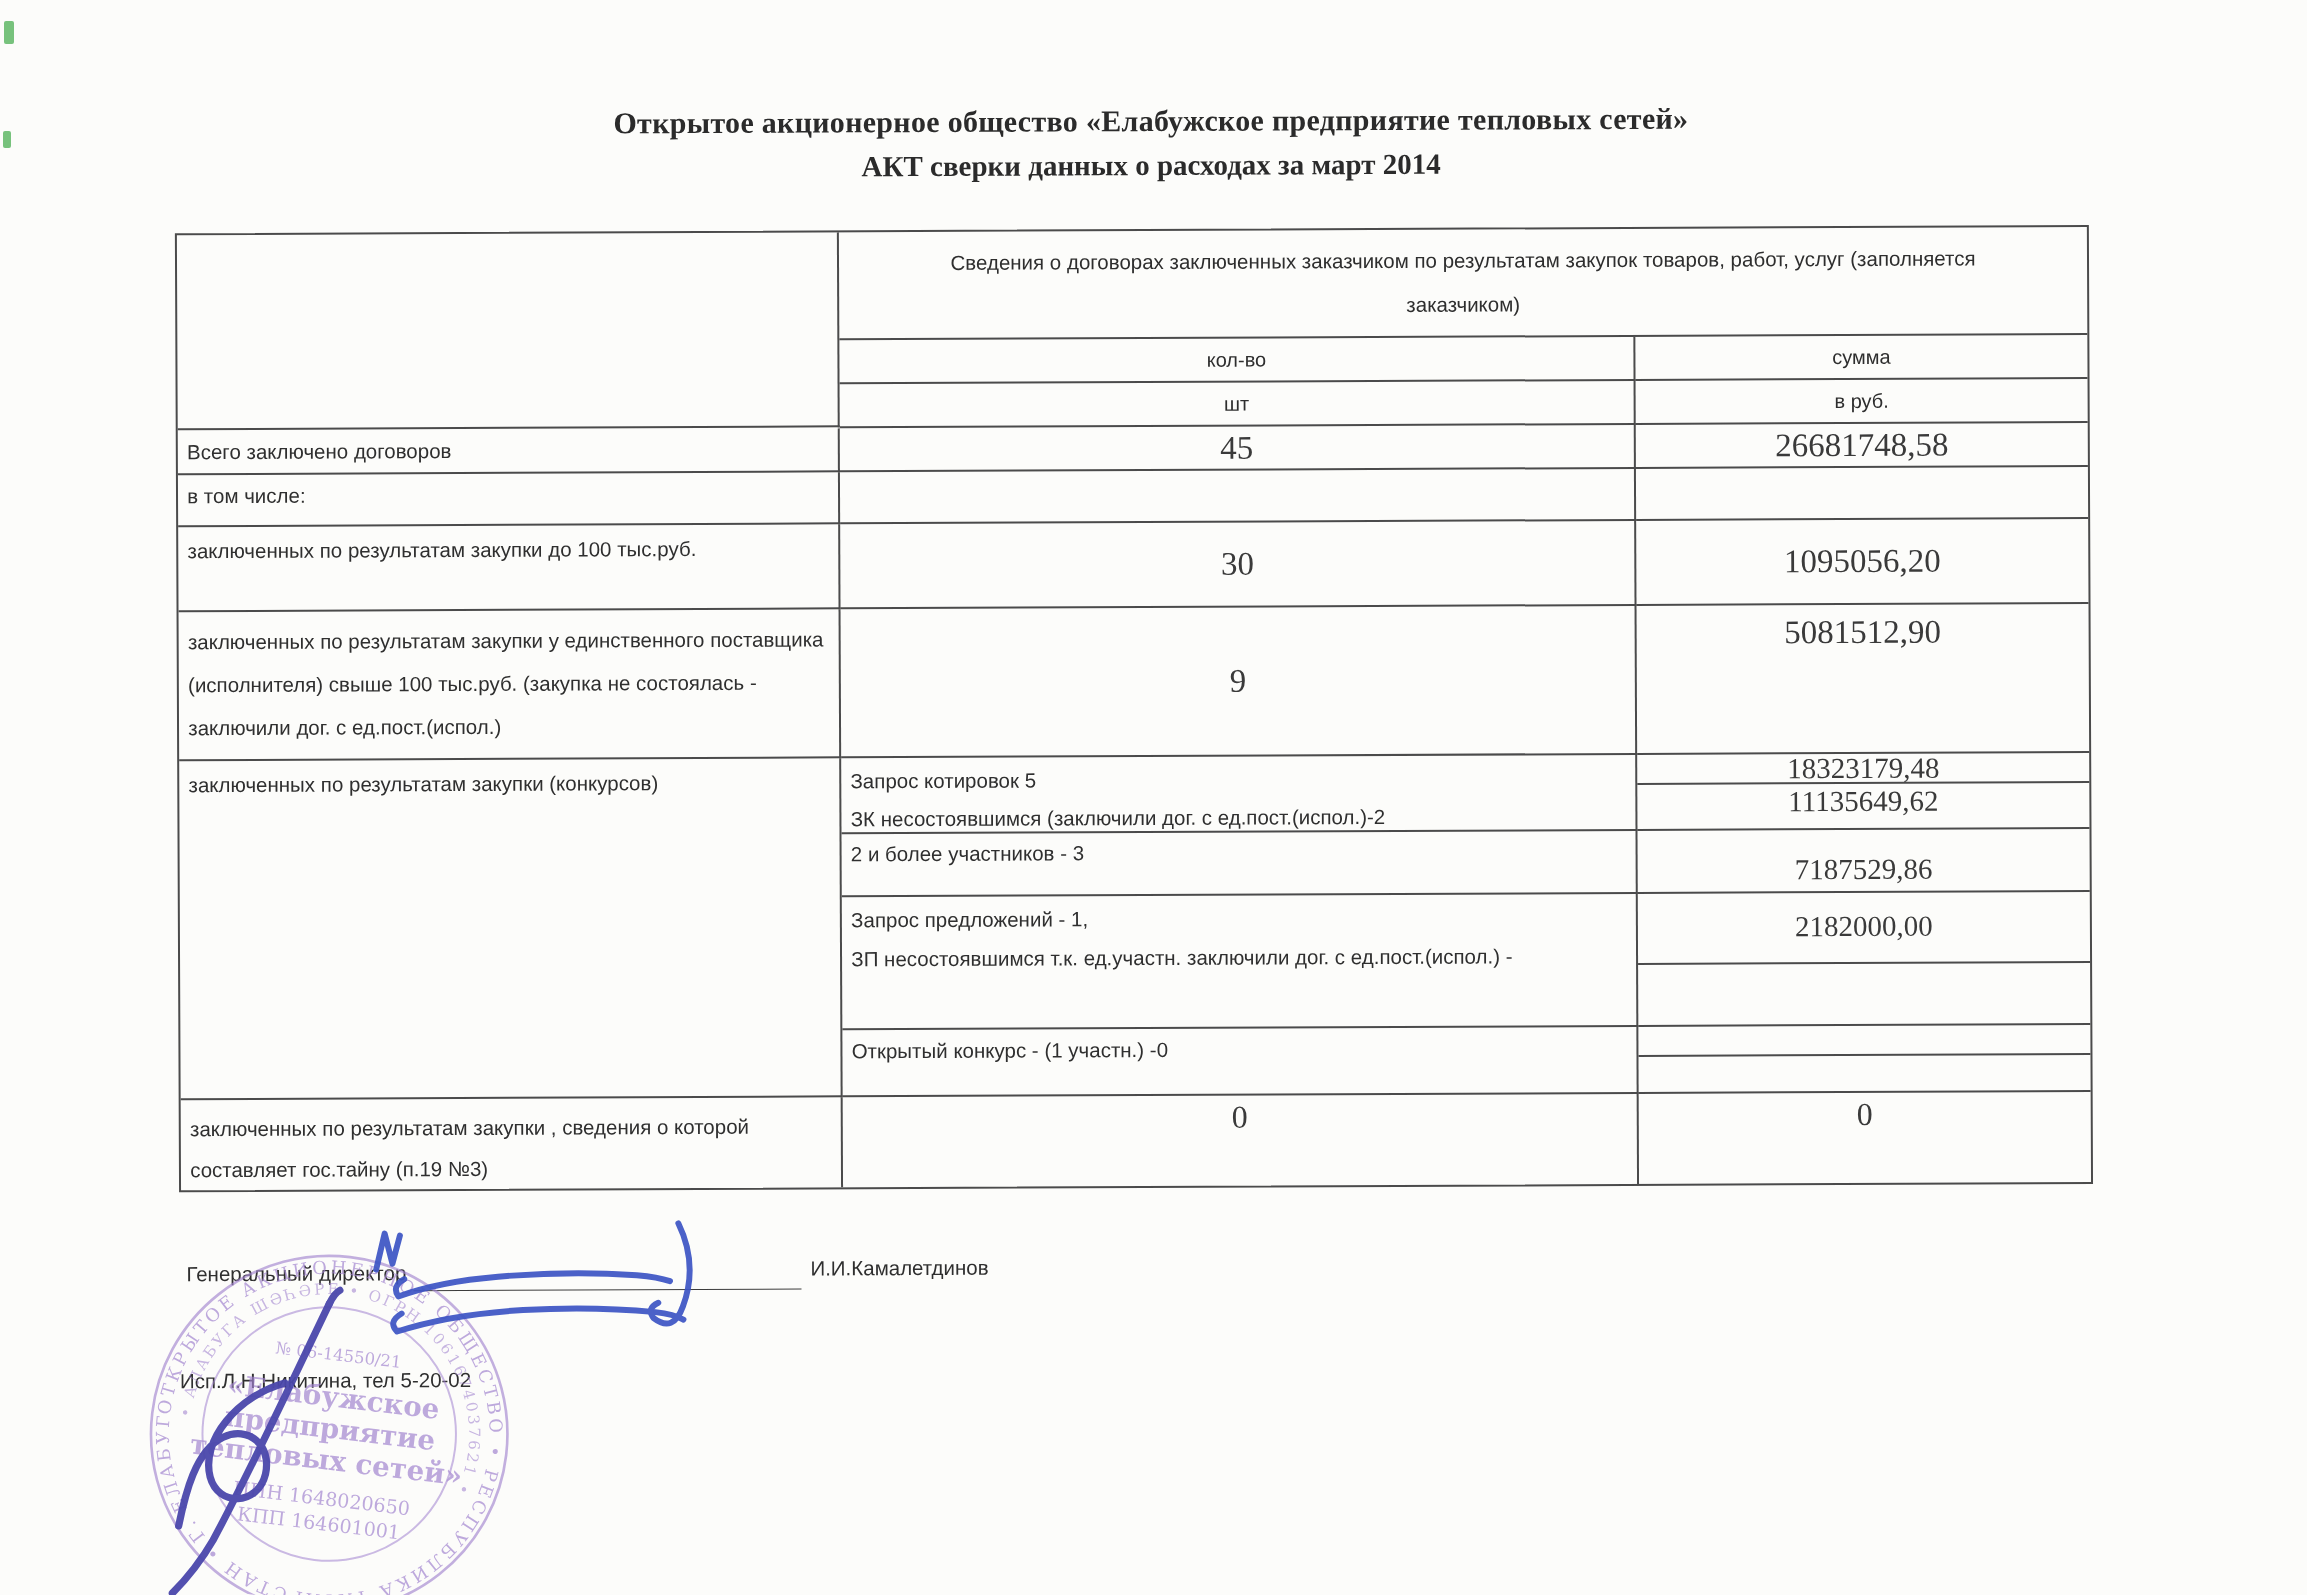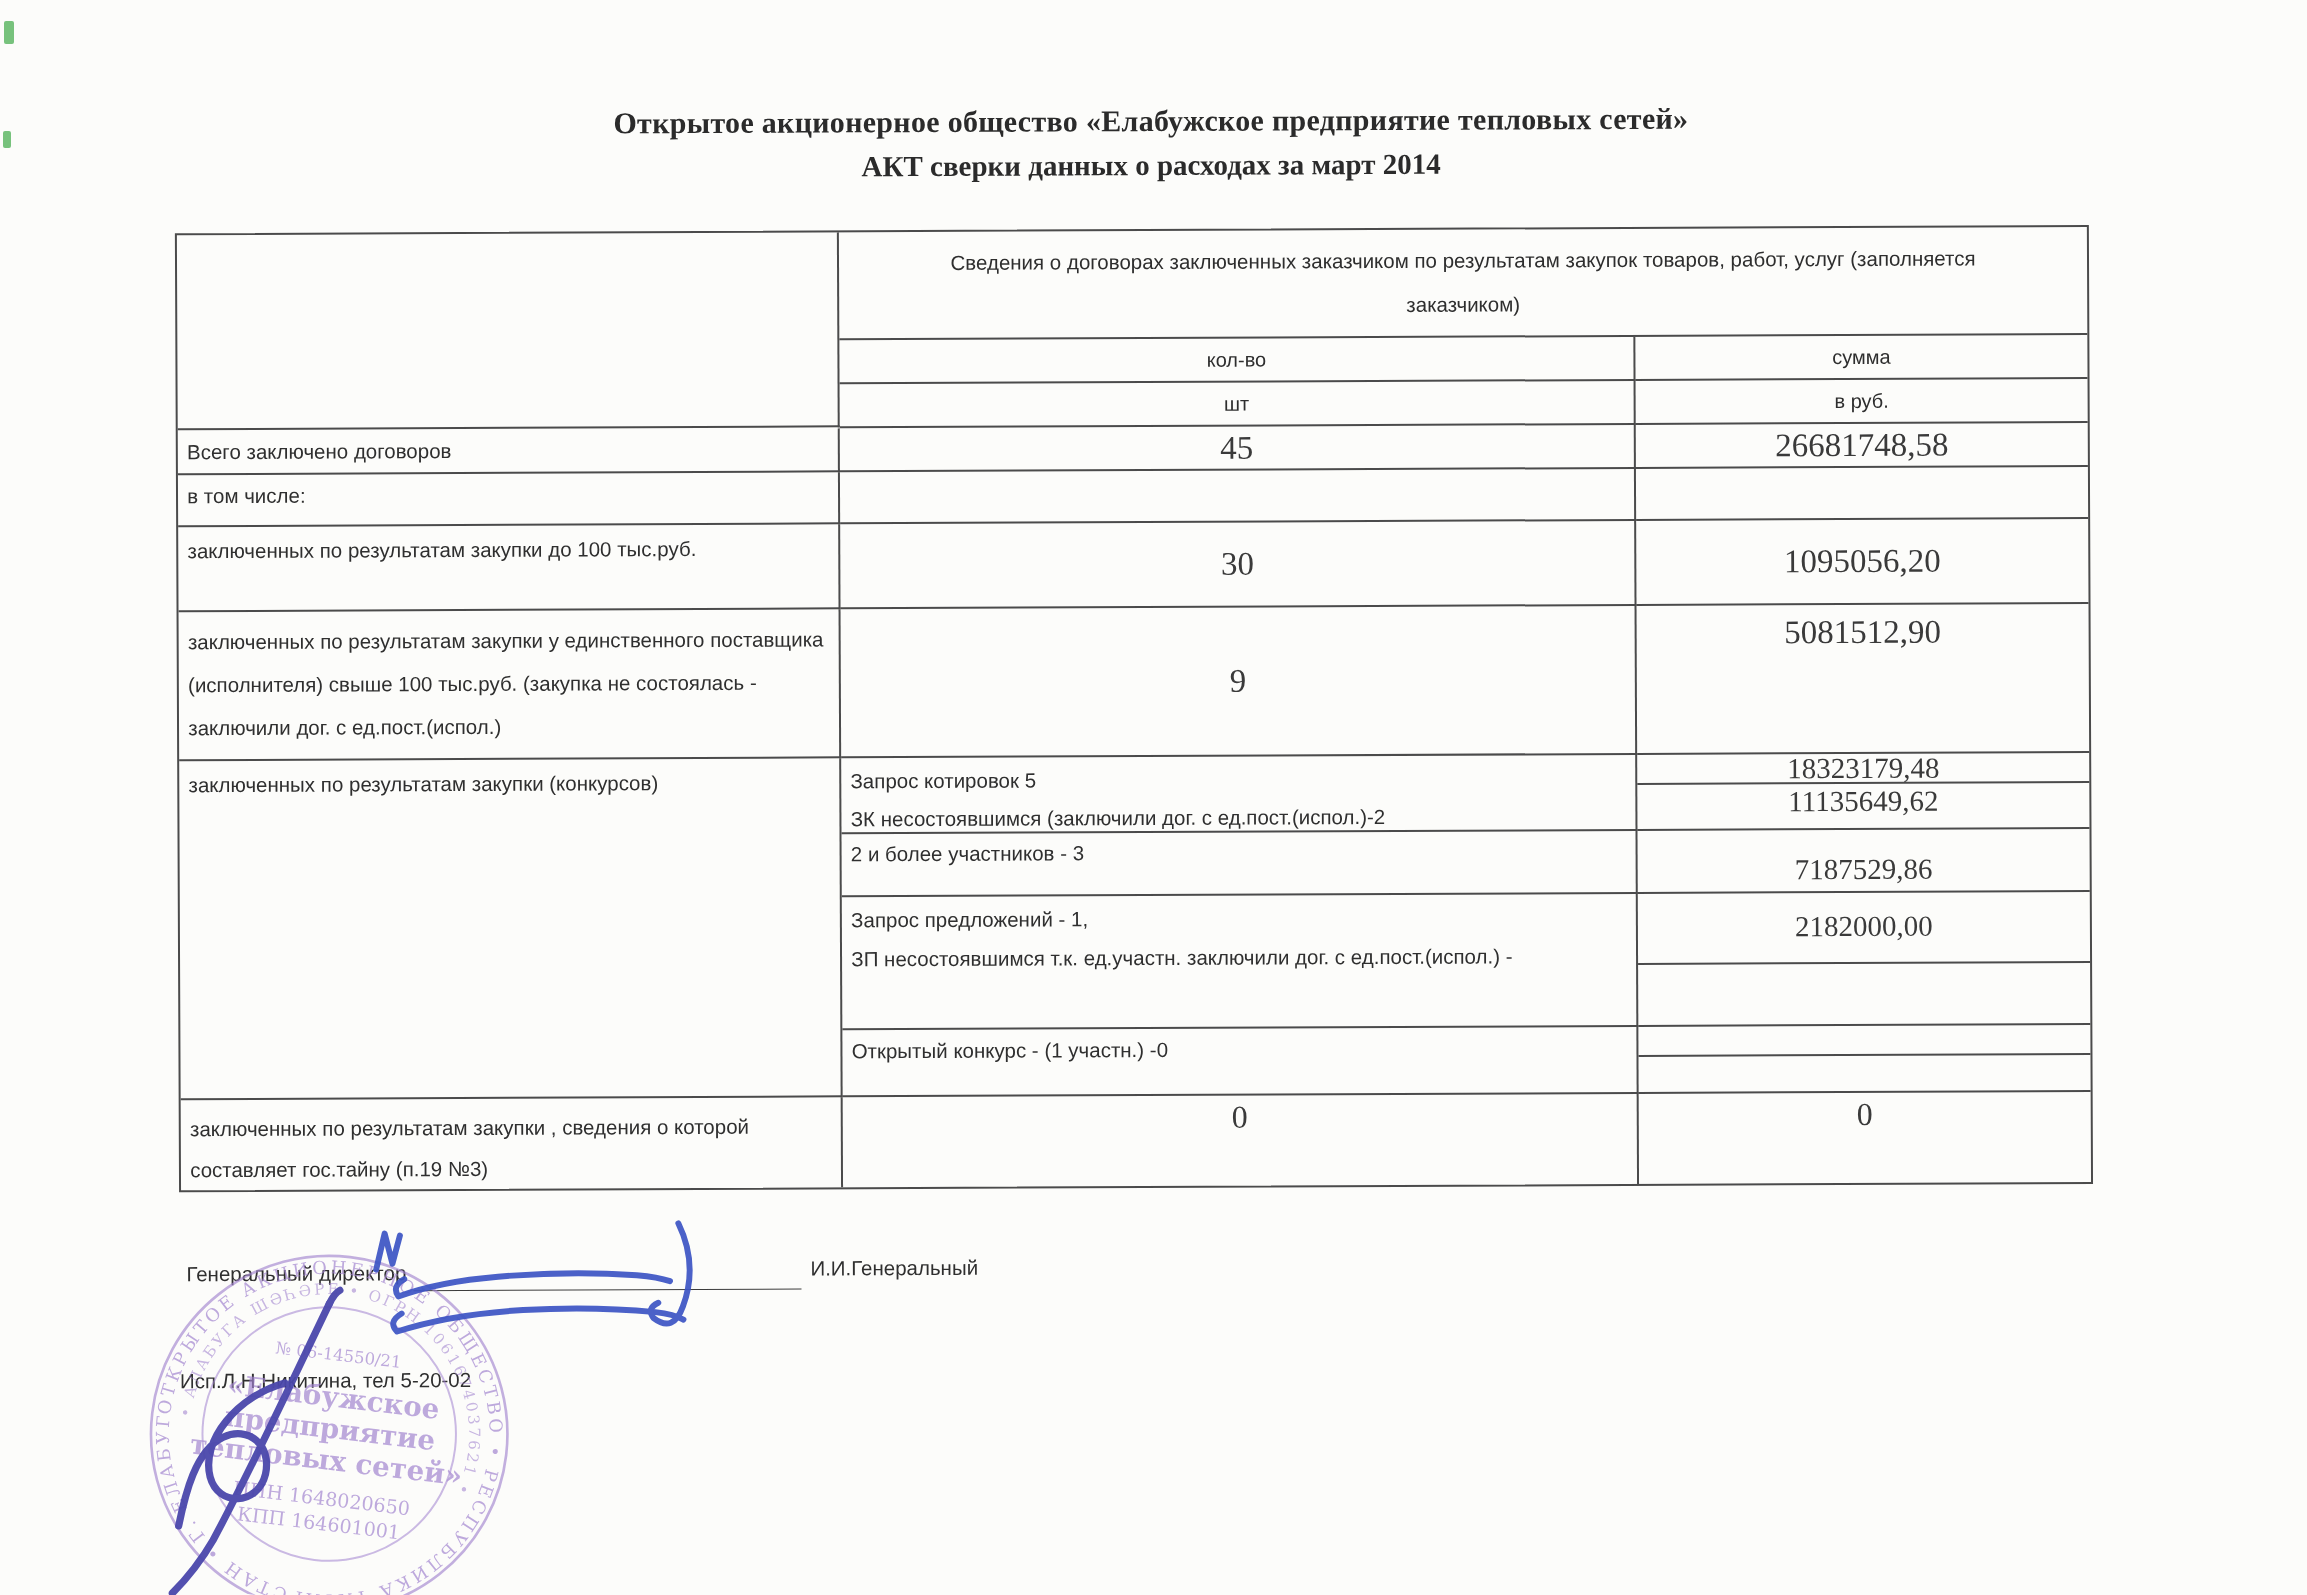--- a/index.html
+++ b/index.html
@@ -165,21 +165,21 @@
           <div class="lbl" style="line-height:2.0">заключенных по результатам закупки , сведения о которой составляет гос.тайну (п.19 №3)</div>
         </div>
         <div class="cell c2 noB num numtop" style="font-size:32px">0</div>
         <div class="cell c3 noB num numtop" style="font-size:32px">0</div>
       </div>
 
     </div>
 
     <div class="foot-label" style="left:184px;top:1258px">Генеральный директор</div>
     <div class="sig-line"></div>
-    <div class="foot-label" style="left:808px;top:1255px">И.И.Генеральный</div>
+    <div class="foot-label" style="left:808px;top:1255px">И.И.Камалетдинов</div>
     <div class="foot-label" style="left:177px;top:1365px">Исп.Л.Н.Никитина, тел 5-20-02</div>
 
     <svg class="svgabs" style="left:111px;top:1239px;transform:rotate(7deg);opacity:.85" width="433" height="360" viewBox="0 0 656 545">
       <defs>
         <path id="arcOut" d="M 328,290 m -243,0 a 243,243 0 1,1 486,0 a 243,243 0 1,1 -486,0"></path>
         <path id="arcIn" d="M 328,290 m -212,0 a 212,212 0 1,1 424,0 a 212,212 0 1,1 -424,0"></path>
       </defs>
       <g fill="none" stroke="#a183cf">
         <circle cx="328" cy="290" r="270" stroke-width="4" opacity=".75"></circle>
         <circle cx="328" cy="290" r="192" stroke-width="3" opacity=".65"></circle>

